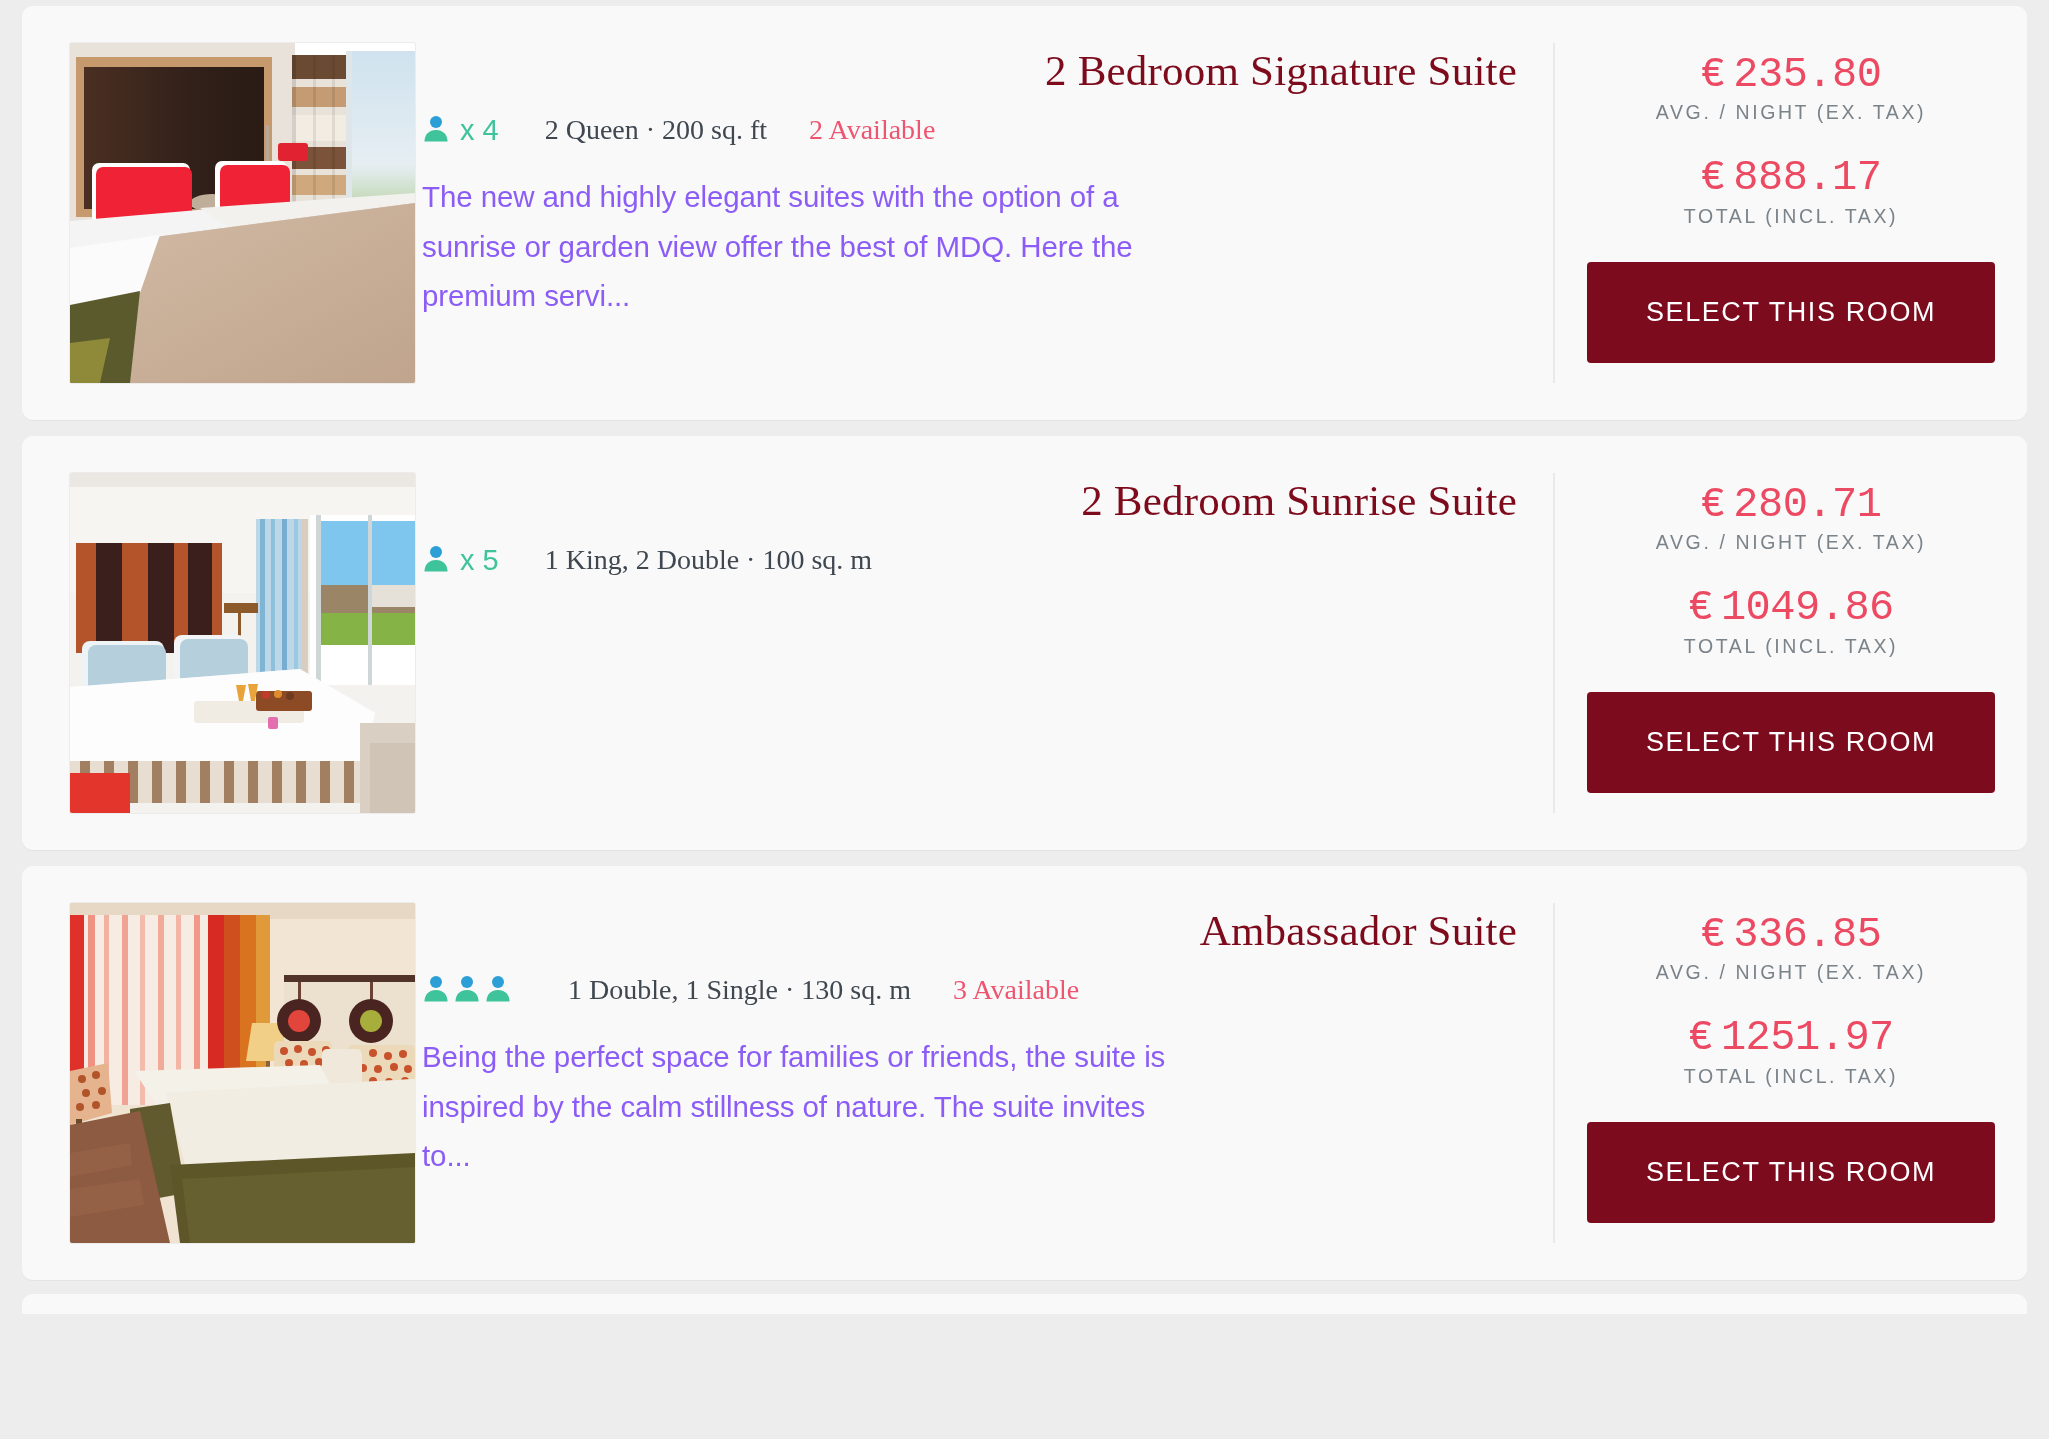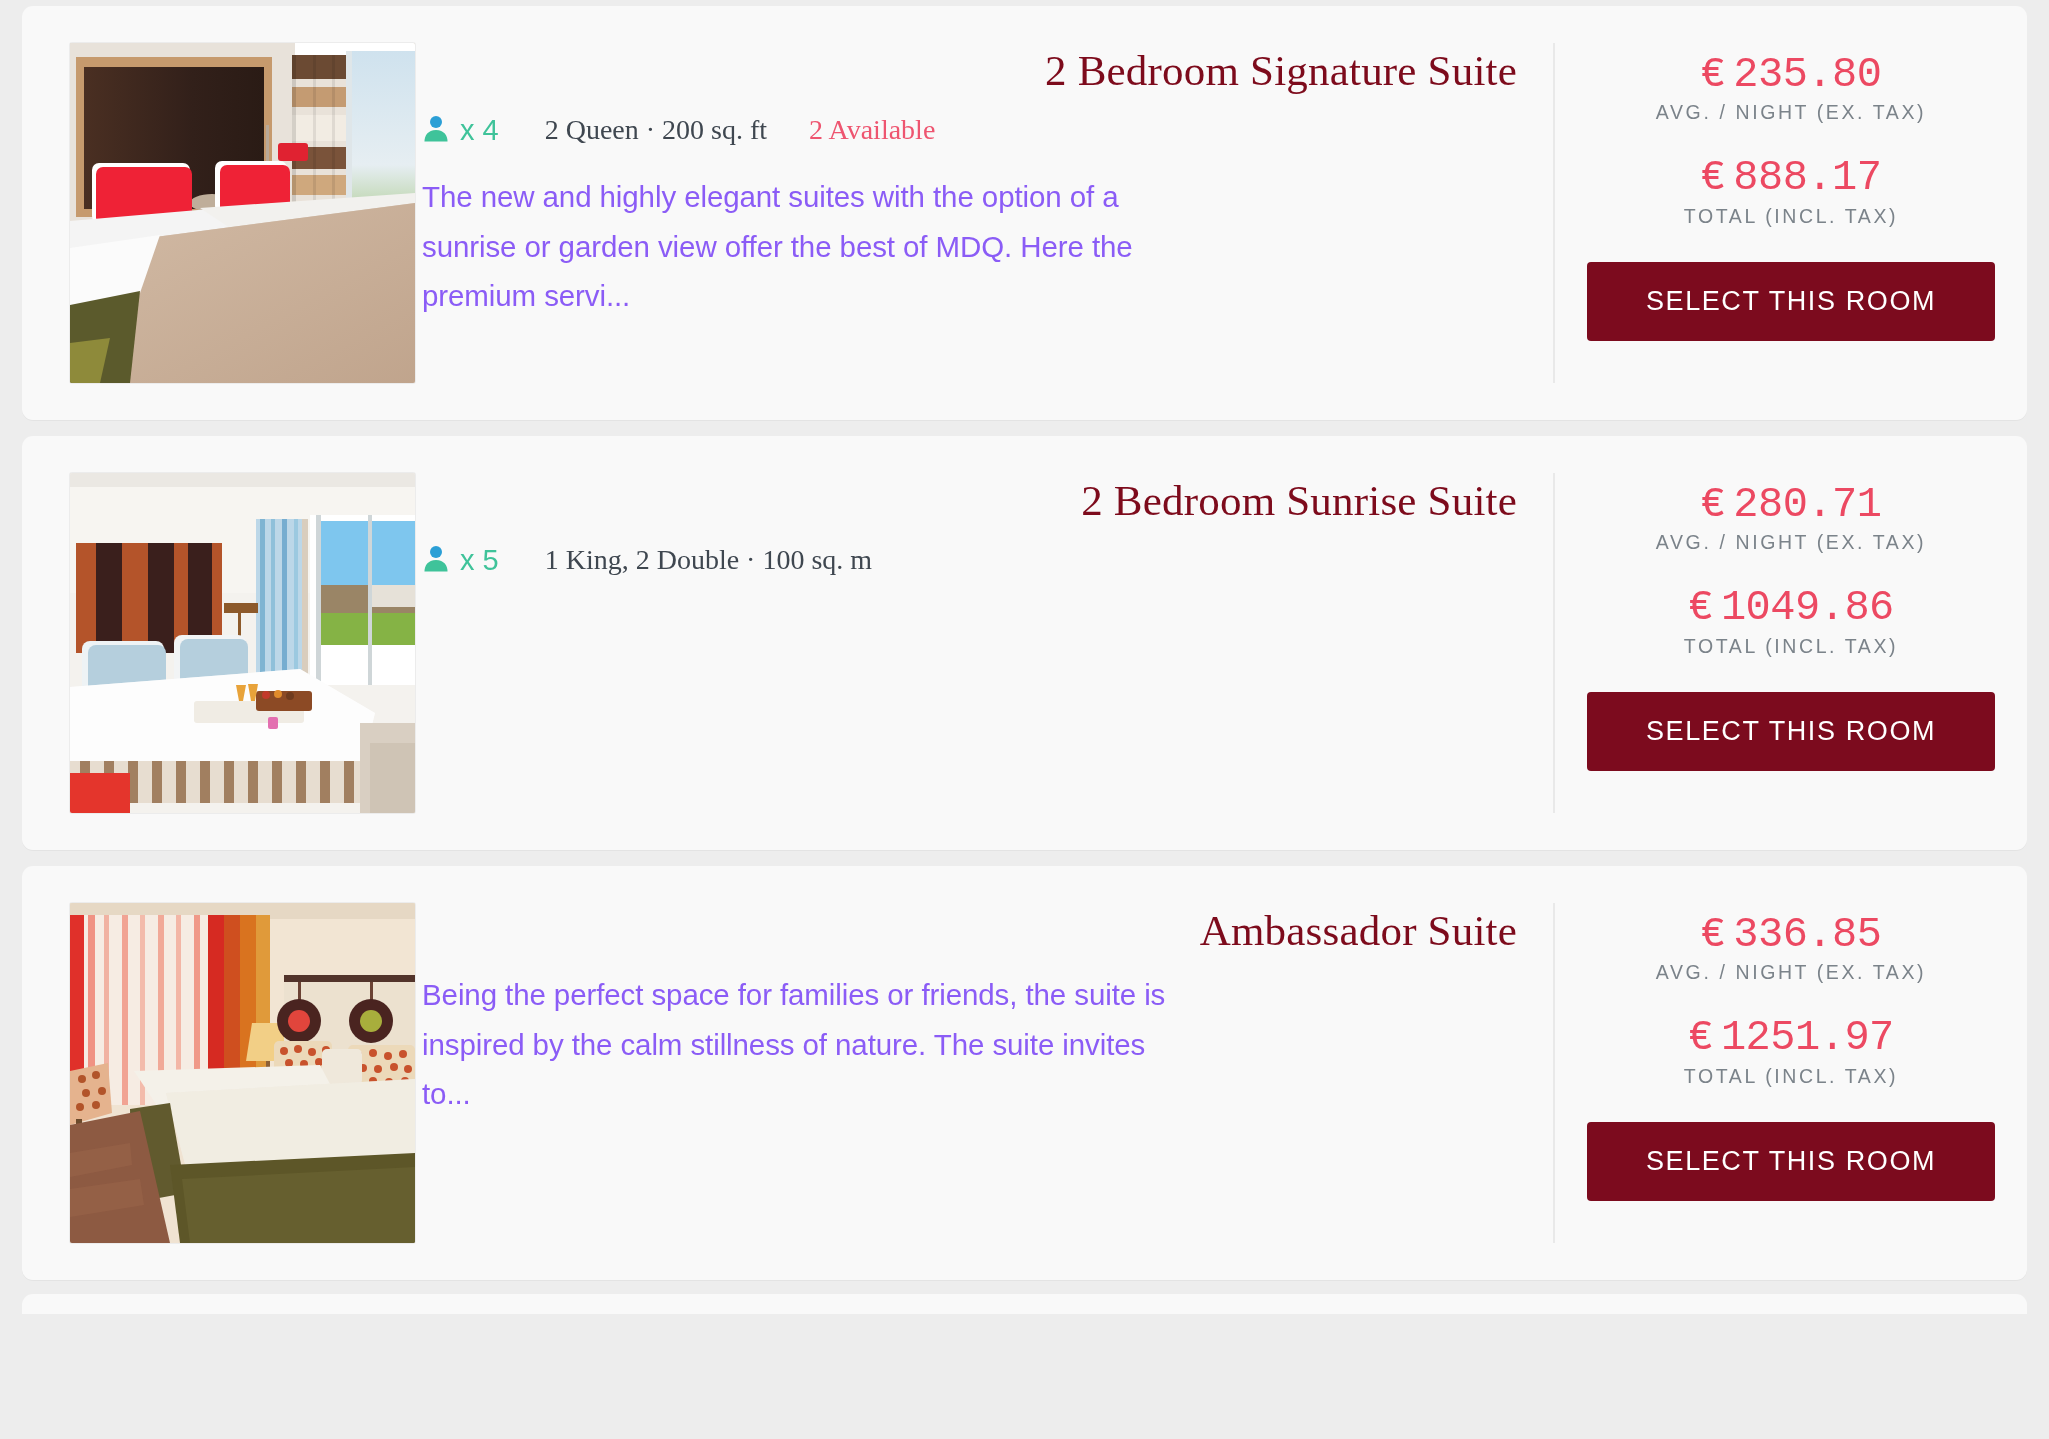--- a/index.html
+++ b/index.html
@@ -157,21 +157,21 @@
   .price-block-2 { margin-top: 30px; }
 
   .select-btn {
     margin-top: 34px;
     width: 100%;
     max-width: 410px;
     background: #7c0b1e;
     color: #ffffff;
     border: none;
     border-radius: 4px;
-    height: 79px;
+    height: 101px;
     font-family: "Liberation Sans", sans-serif;
     font-size: 27px;
     letter-spacing: 1.6px;
     cursor: pointer;
     display: flex;
     align-items: center;
     justify-content: center;
   }
 
   
@@ -495,20 +495,41 @@
 
           <path d="M0 222 L70 208 L100 340 L0 340 Z" fill="#8d5a42"></path>
           <path d="M0 250 L60 240 L62 262 L0 274 Z" fill="#9a6449" opacity="0.6"></path>
           <path d="M0 286 L70 276 L74 302 L0 314 Z" fill="#9a6449" opacity="0.6"></path>
         </svg>
       </div>
     </div>
 
     <div class="card-main">
       <div class="room-title">Ambassador Suite</div>
+      <div class="meta-row">
+        <span class="occupancy">
+          <span class="person-icons">
+            <svg class="person-icon" viewBox="0 0 24 26">
+              <circle cx="12" cy="6" r="5.2" fill="#2b9fd6"></circle>
+              <path d="M12 13 C5 13 2 18 2 23 L22 23 C22 18 19 13 12 13 Z" fill="#3fc39a"></path>
+            </svg>
+            <svg class="person-icon" viewBox="0 0 24 26">
+              <circle cx="12" cy="6" r="5.2" fill="#2b9fd6"></circle>
+              <path d="M12 13 C5 13 2 18 2 23 L22 23 C22 18 19 13 12 13 Z" fill="#3fc39a"></path>
+            </svg>
+            <svg class="person-icon" viewBox="0 0 24 26">
+              <circle cx="12" cy="6" r="5.2" fill="#2b9fd6"></circle>
+              <path d="M12 13 C5 13 2 18 2 23 L22 23 C22 18 19 13 12 13 Z" fill="#3fc39a"></path>
+            </svg>
+          </span>
+          <span class="occ-count"></span>
+        </span>
+        <span class="bed-info">1 Double, 1 Single · 130 sq. m</span>
+        <span class="availability">3 Available</span>
+      </div>
       <div class="room-desc">Being the perfect space for families or friends, the suite is inspired by the calm stillness of nature. The suite invites to...</div>
     </div>
 
     <div class="price-col">
       <div class="price-amount">
         <span class="cur">€</span><span>336.85</span>
       </div>
       <div class="price-label">AVG. / NIGHT (EX. TAX)</div>
       <div class="price-block-2">
         <div class="price-amount">

